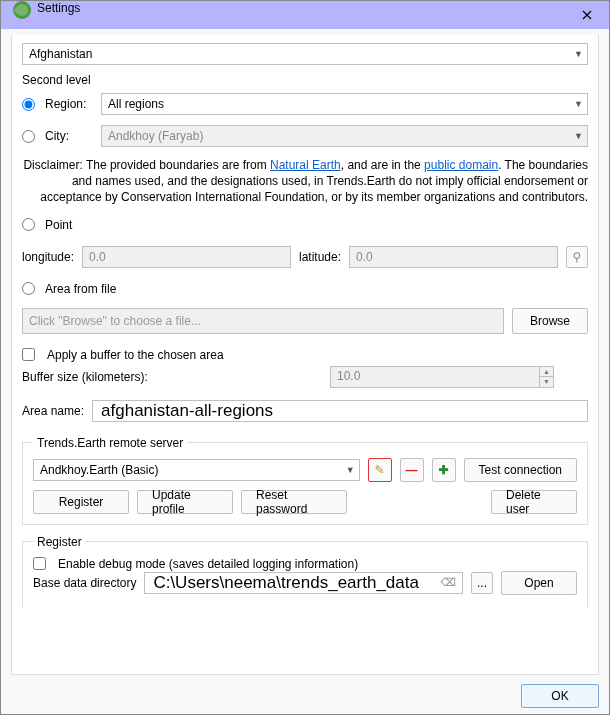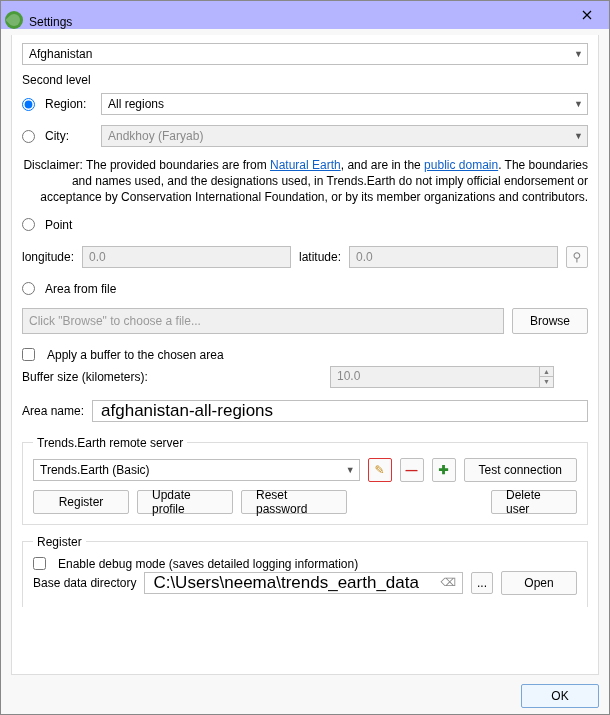--- a/index.html
+++ b/index.html
@@ -1,18 +1,18 @@
 <!DOCTYPE html>
 <html><head>
 <meta charset="utf-8">
 <style>
   * { box-sizing: border-box; font-family: "Segoe UI", Tahoma, sans-serif; font-size: 12px; }
   body { margin: 0; background: #b4b4ff; width: 610px; height: 715px; overflow: hidden; }
   .window { width: 610px; height: 715px; background: #fff; border: 1px solid #888; display: flex; flex-direction: column; }
-  .titlebar { height: 28px; background: #b4b4ff; display: flex; align-items: flex-end; padding: 0 0 0 4px; }
+  .titlebar { height: 28px; background: #b4b4ff; display: flex; align-items: flex-start; padding: 0 0 0 12px; }
   .titlebar .logo { width: 18px; height: 18px; border-radius: 50%; background: #4b9b3a; display: inline-block; margin-right: 6px; position: relative; }
   .titlebar .logo::after { content: ""; position: absolute; inset: 3px; background: #fff; border-radius: 50% 50% 50% 0; transform: rotate(45deg); opacity: .25; }
   .titlebar .title { flex: 1; color: #000; }
   .titlebar .close { width: 44px; height: 28px; display: flex; align-items: center; justify-content: center; color: #000; }
   .client { flex: 1; background: #f8f8f8; padding: 6px 10px 4px 10px; overflow: hidden; position: relative; }
   .inner { border: 1px solid #ddd; padding: 8px 10px; border-top: none; background: #fff; height: 640px; }
   .row { display: flex; align-items: center; gap: 8px; margin-bottom: 8px; }
   .row.tight { margin-bottom: 4px; }
   label.plain { color: #000; white-space: nowrap; }
   .combo, .textin {
@@ -144,21 +144,21 @@
         <label class="plain">Area name:</label>
         <div class="textin">
           <input type="text" value="afghanistan-all-regions" style="">
         </div>
       </div>
 
       <fieldset class="group">
         <legend>Trends.Earth remote server</legend>
         <div class="row">
           <div class="combo" style="flex:1">
-            <span>Trends.Earth (Basic)</span>
+            <span>Andkhoy.Earth (Basic)</span>
             <span class="caret">▼</span>
           </div>
           <div class="iconbtn red-outline">
               <span class="ico-pencil">✎</span>
             </div>
           <div class="iconbtn">
               <span class="ico-minus">—</span>
             </div>
           <div class="iconbtn">
               <span class="ico-plus">✚</span>

